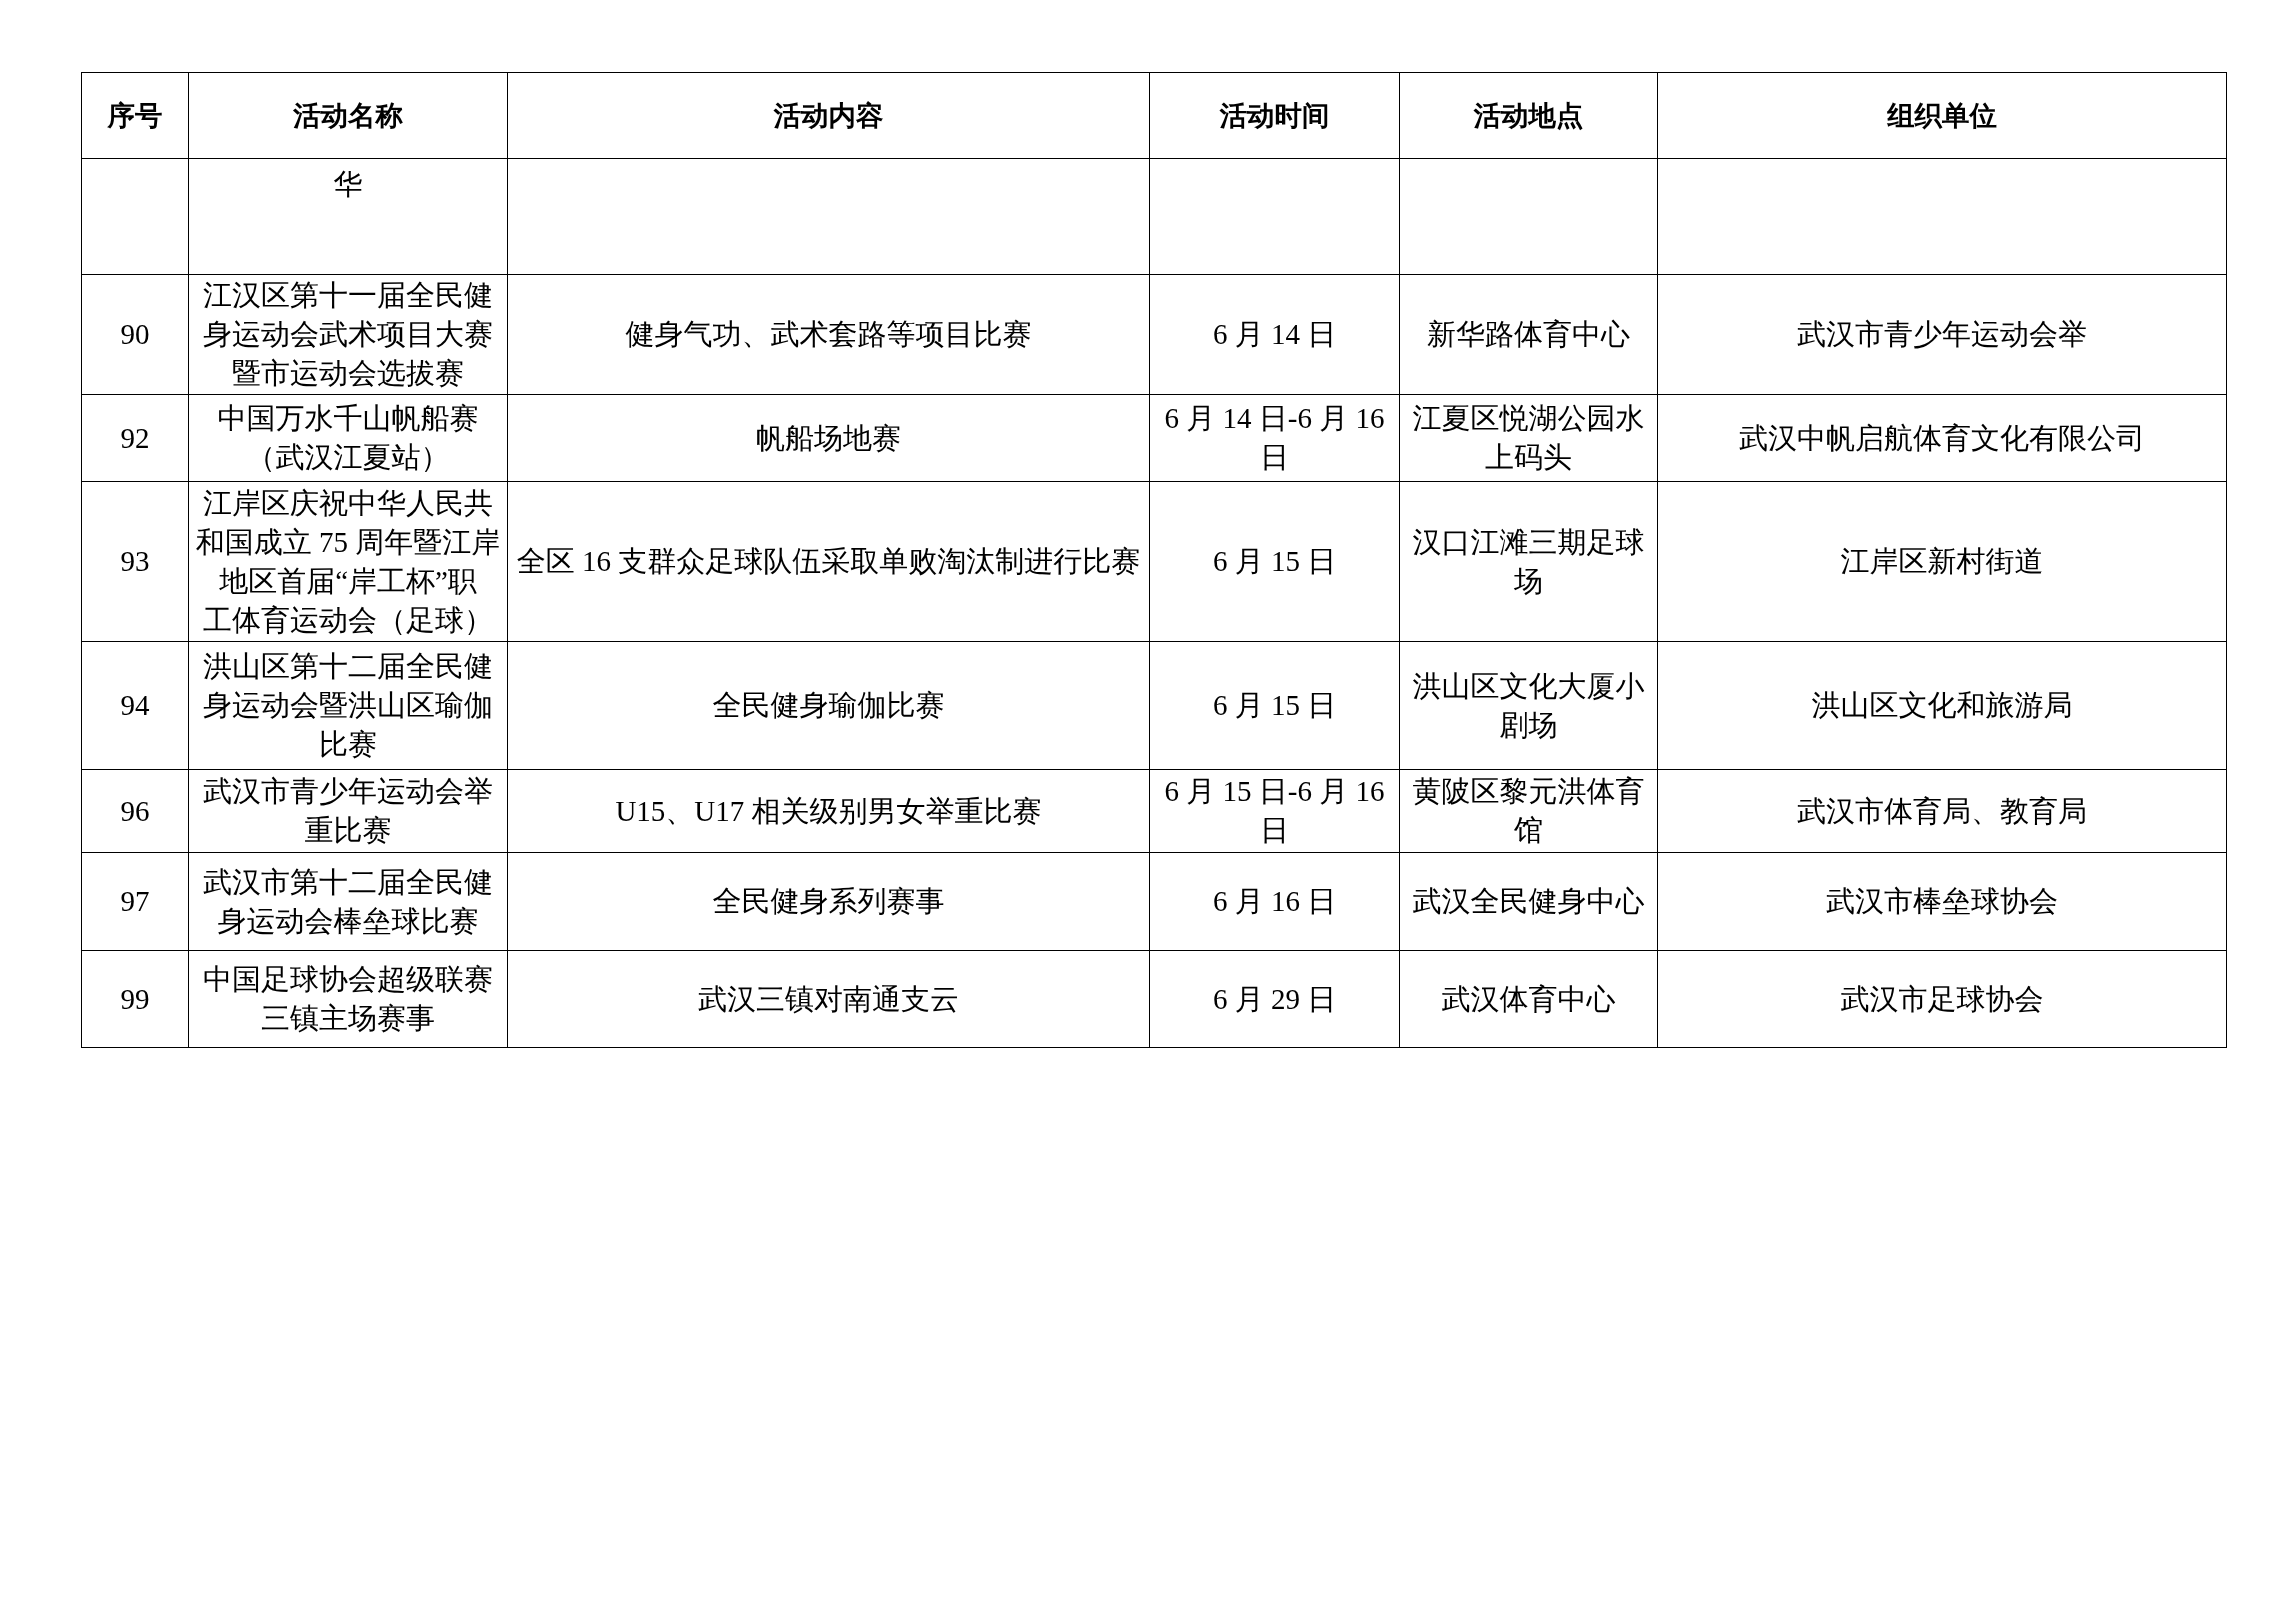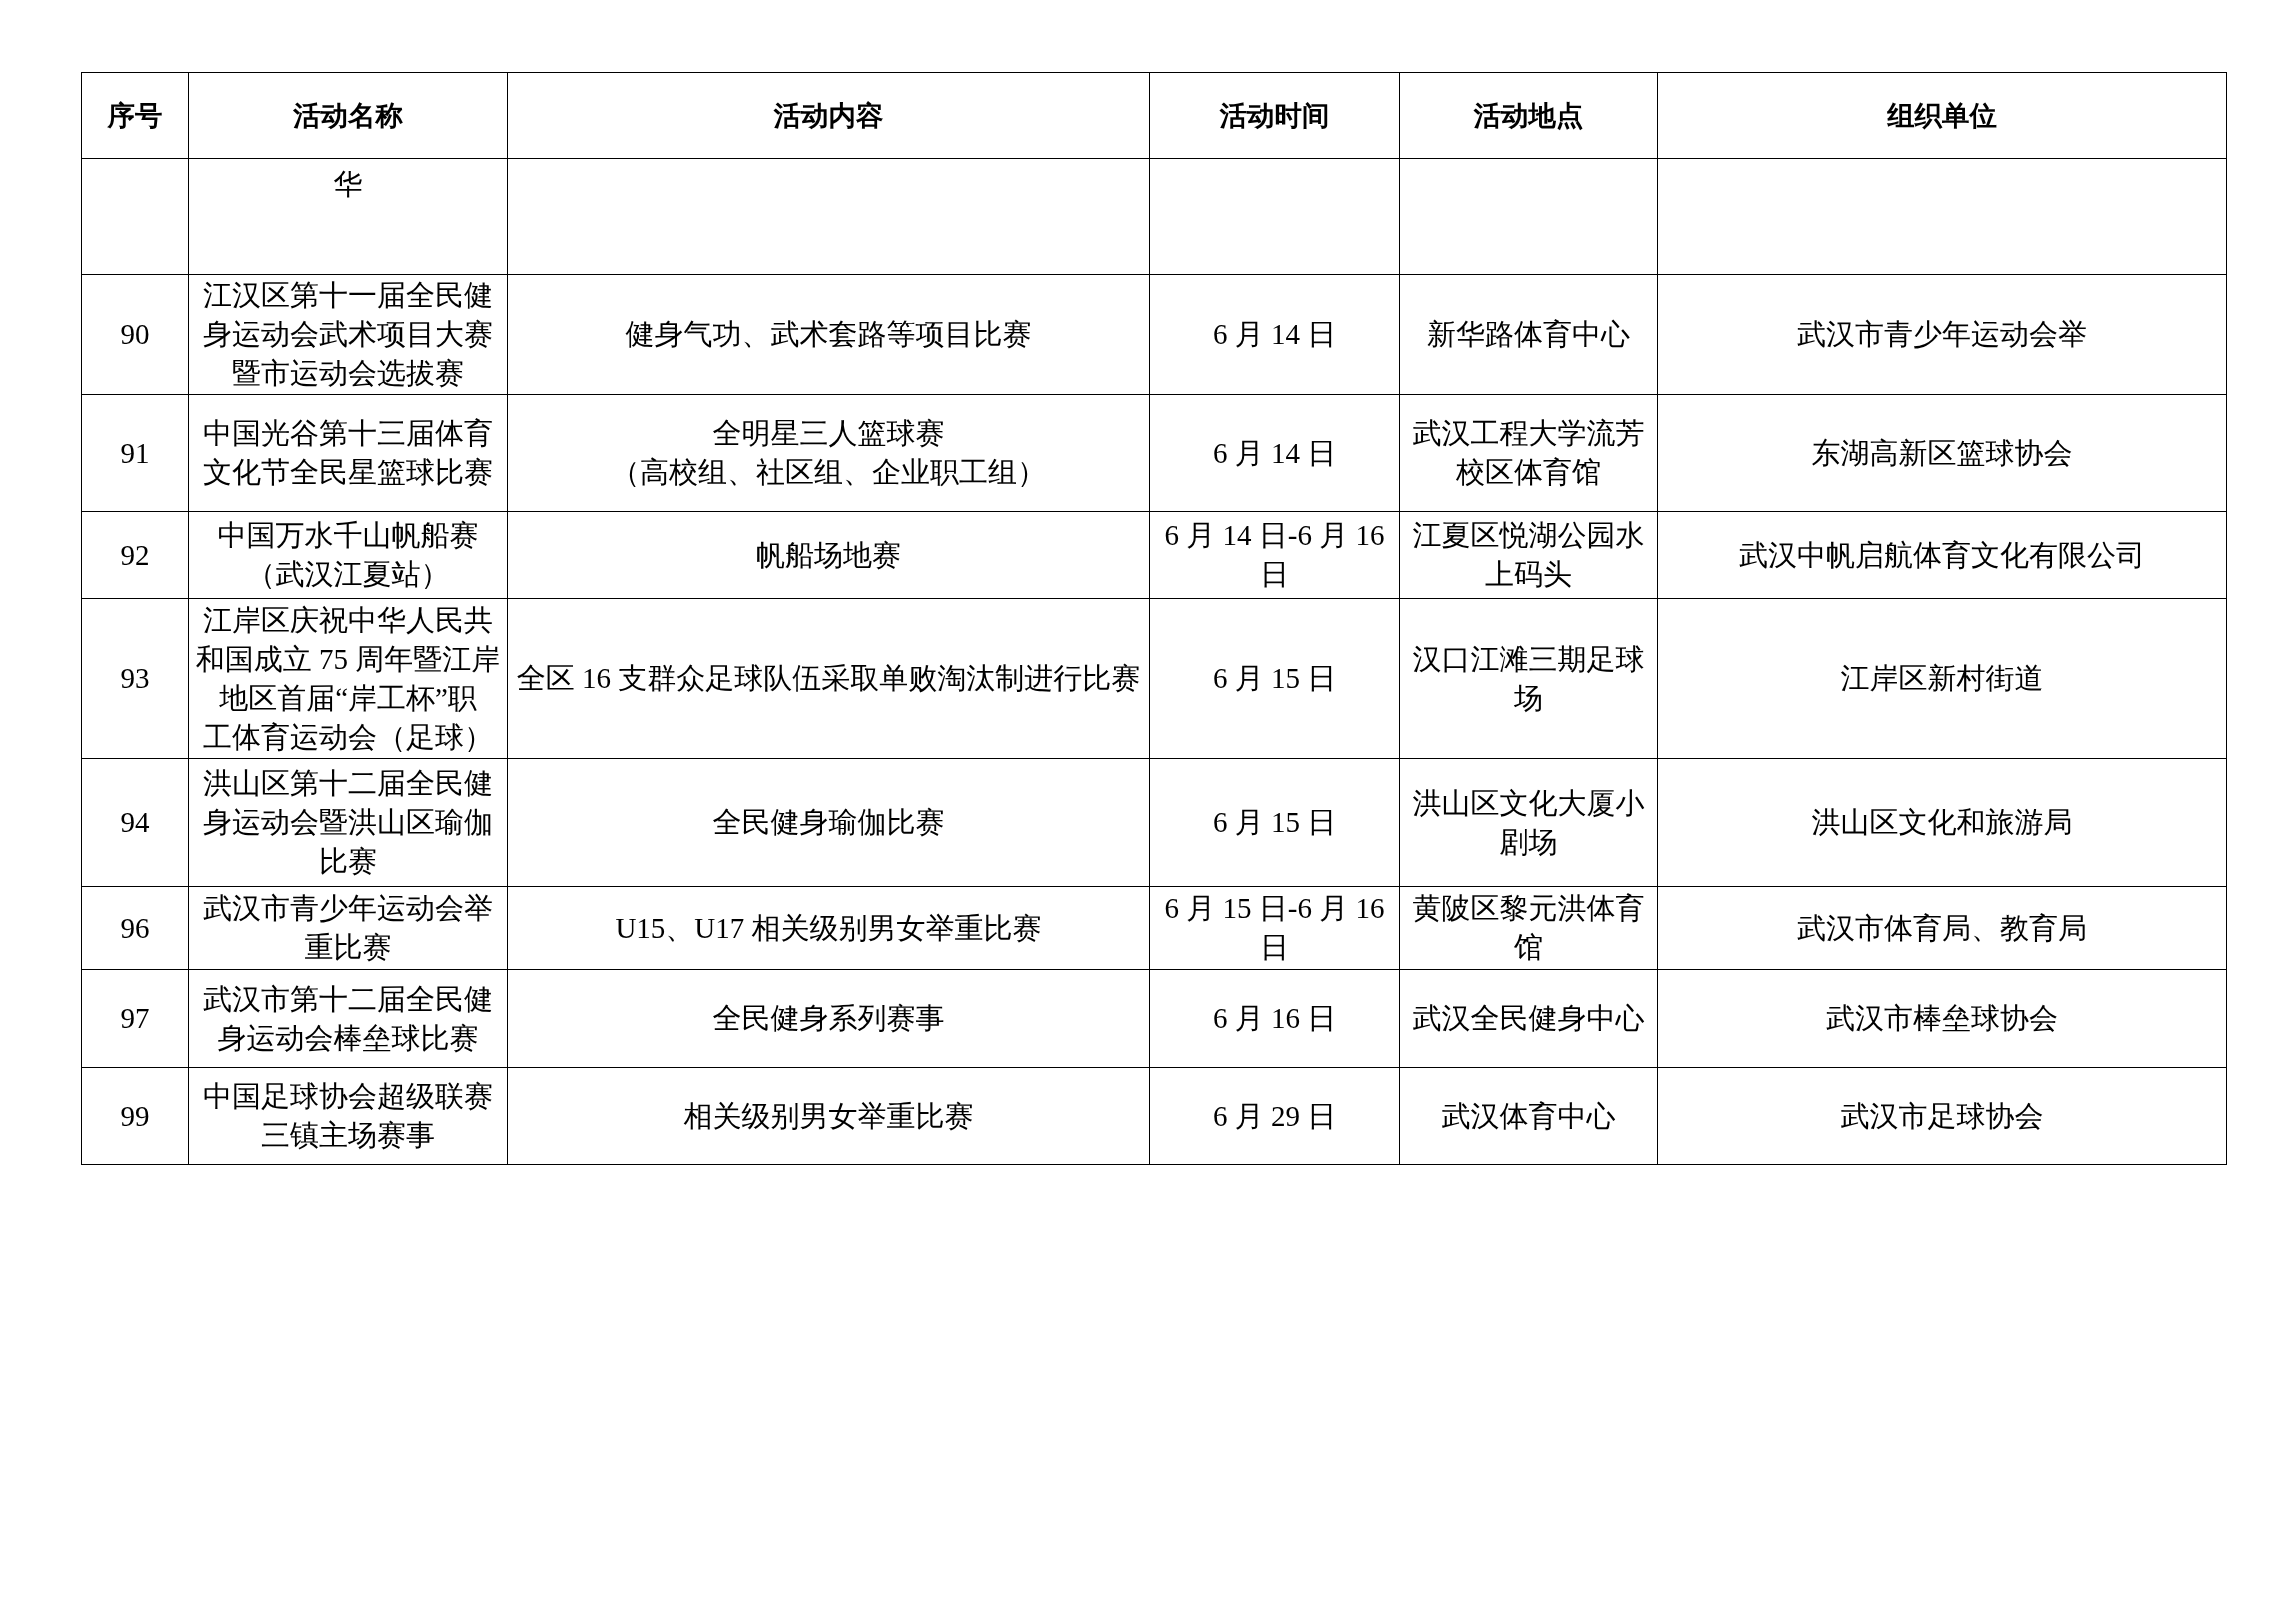--- a/index.html
+++ b/index.html
@@ -77,31 +77,20 @@
       <td>90</td>
       <td>江汉区第十一届全民健
 身运动会武术项目大赛
 暨市运动会选拔赛</td>
       <td>健身气功、武术套路等项目比赛</td>
       <td>6 月 14 日</td>
       <td>新华路体育中心</td>
       <td>武汉市青少年运动会举</td>
     </tr>
 
-    <tr style="height:117px">
-      <td>91</td>
-      <td>中国光谷第十三届体育
-文化节全民星篮球比赛</td>
-      <td>全明星三人篮球赛
-（高校组、社区组、企业职工组）</td>
-      <td>6 月 14 日</td>
-      <td>武汉工程大学流芳
-校区体育馆</td>
-      <td>东湖高新区篮球协会</td>
-    </tr>
 
     <tr style="height:87px">
       <td>92</td>
       <td>中国万水千山帆船赛
 （武汉江夏站）</td>
       <td>帆船场地赛</td>
       <td>6 月 14 日-6 月 16
 日</td>
       <td>江夏区悦湖公园水
 上码头</td>
@@ -154,21 +143,21 @@
       <td>6 月 16 日</td>
       <td>武汉全民健身中心</td>
       <td>武汉市棒垒球协会</td>
     </tr>
 
 
     <tr style="height:97px">
       <td>99</td>
       <td>中国足球协会超级联赛
 三镇主场赛事</td>
-      <td>相关级别男女举重比赛</td>
+      <td>武汉三镇对南通支云</td>
       <td>6 月 29 日</td>
       <td>武汉体育中心</td>
       <td>武汉市足球协会</td>
     </tr>
 
   </tbody>
 </table>
 
 
 </body></html>

